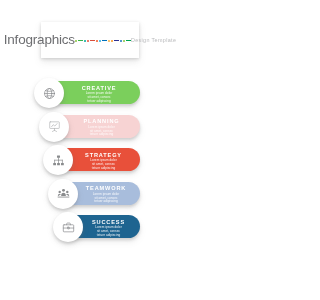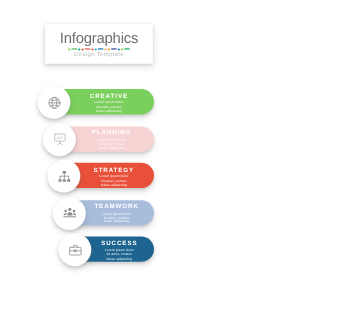--- a/index.html
+++ b/index.html
@@ -7,21 +7,21 @@
     width:180px;height:300px;overflow:hidden;background:#ffffff;
     font-family:"Liberation Sans",sans-serif;
   }
   #page{position:relative;width:180px;height:300px;background:#ffffff;}
 
   
   .header-card{
     position:absolute;left:41px;top:22px;width:98px;height:36px;
     background:#ffffff;
     box-shadow:0 1px 3px rgba(120,120,120,.30), 0 4px 7px rgba(130,130,130,.16);
-    display:flex;flex-direction:column;align-items:center;justify-content:center;
+    display:flex;align-items:center;justify-content:center;
   }
   .title{
     font-size:13.5px;font-weight:400;color:#6d6e71;letter-spacing:-0.2px;
     line-height:14px;white-space:nowrap;
   }
   .dot-row{display:flex;align-items:center;gap:1px;margin:2px 0 1px 0;}
   .dot{width:2px;height:2px;border-radius:50%;}
   .dash{width:5px;height:1.6px;}
   .subtitle{
     font-size:5.4px;font-weight:400;color:#b9babc;letter-spacing:.35px;

